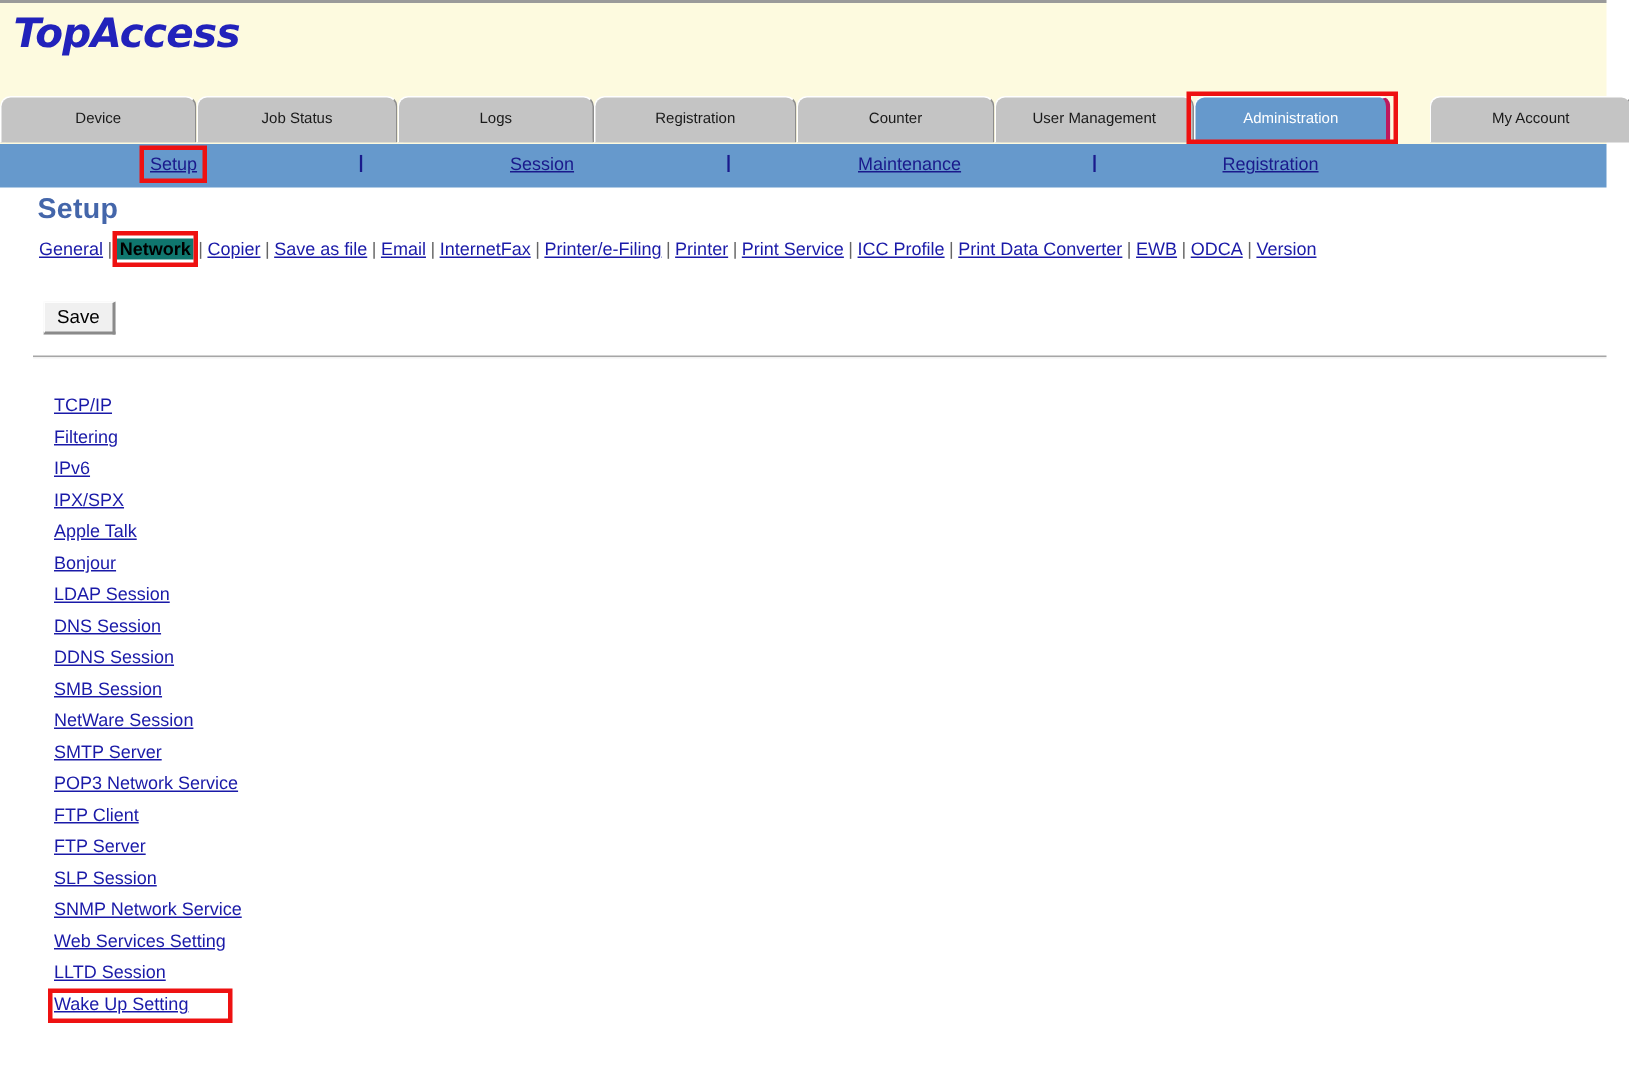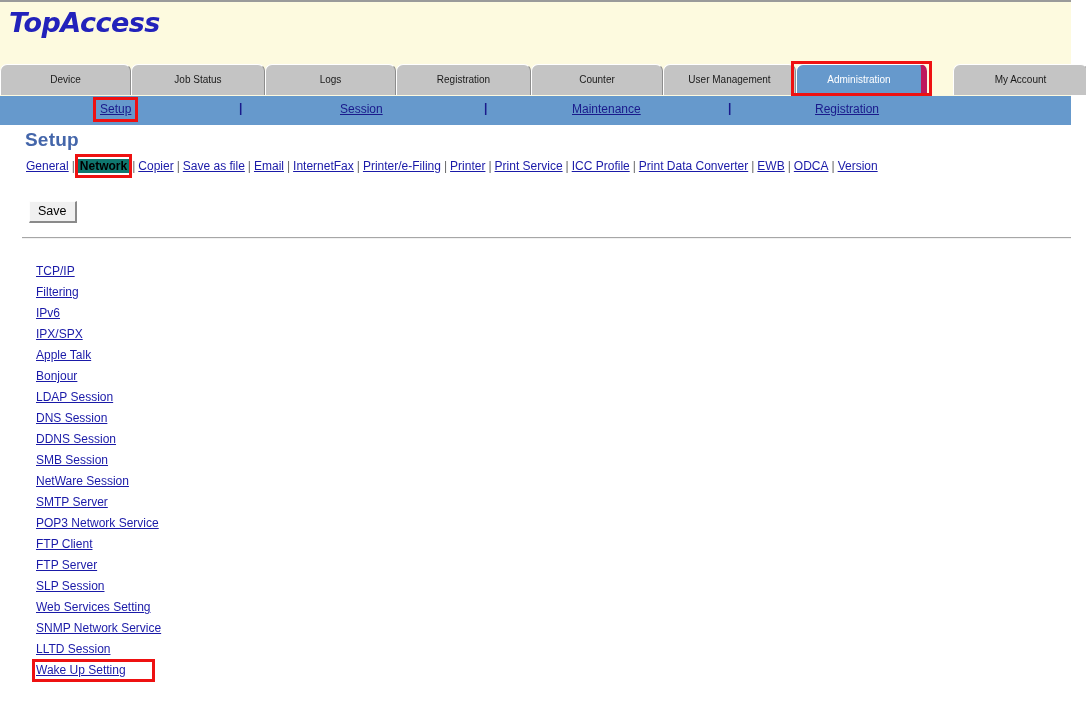--- a/index.html
+++ b/index.html
@@ -65,21 +65,21 @@
     line-height: 30px;
     white-space: nowrap;
     overflow: hidden;
   }
   .tab.active {
     background: #vacant;
   }
   .tab.active {
     background: #6699cc;
     color: #ffffff;
-    border-right: 6px solid #be185d;
+    border-right: 3px solid #be185d;
   }
 
   
   .subnav {
     position: absolute;
     left: 0; top: 96px;
     width: 1071px; height: 29px;
     background: #6699cc;
   }
   .subnav a {
@@ -235,22 +235,22 @@
       <div class="item"><a>LDAP Session</a></div>
       <div class="item"><a>DNS Session</a></div>
       <div class="item"><a>DDNS Session</a></div>
       <div class="item"><a>SMB Session</a></div>
       <div class="item"><a>NetWare Session</a></div>
       <div class="item"><a>SMTP Server</a></div>
       <div class="item"><a>POP3 Network Service</a></div>
       <div class="item"><a>FTP Client</a></div>
       <div class="item"><a>FTP Server</a></div>
       <div class="item"><a>SLP Session</a></div>
+      <div class="item"><a>SNMP Network Service</a></div>
       <div class="item"><a>Web Services Setting</a></div>
-      <div class="item"><a>SNMP Network Service</a></div>
       <div class="item"><a>LLTD Session</a></div>
       <div class="item"><a>Wake Up Setting</a></div>
     </div>
 
 <div class="hl" style="left: 791px; top: 61px; width: 141px; height: 35px;"></div>
     <div class="hl" style="left: 93px; top: 97px; width: 45.3594px; height: 25px;"></div>
     <div class="hl" style="left: 74.8281px; top: 154px; width: 57.3438px; height: 24px;"></div>
     <div class="hl" style="left: 32px; top: 659px; width: 122.5px; height: 23px;"></div>
   </div>
 

